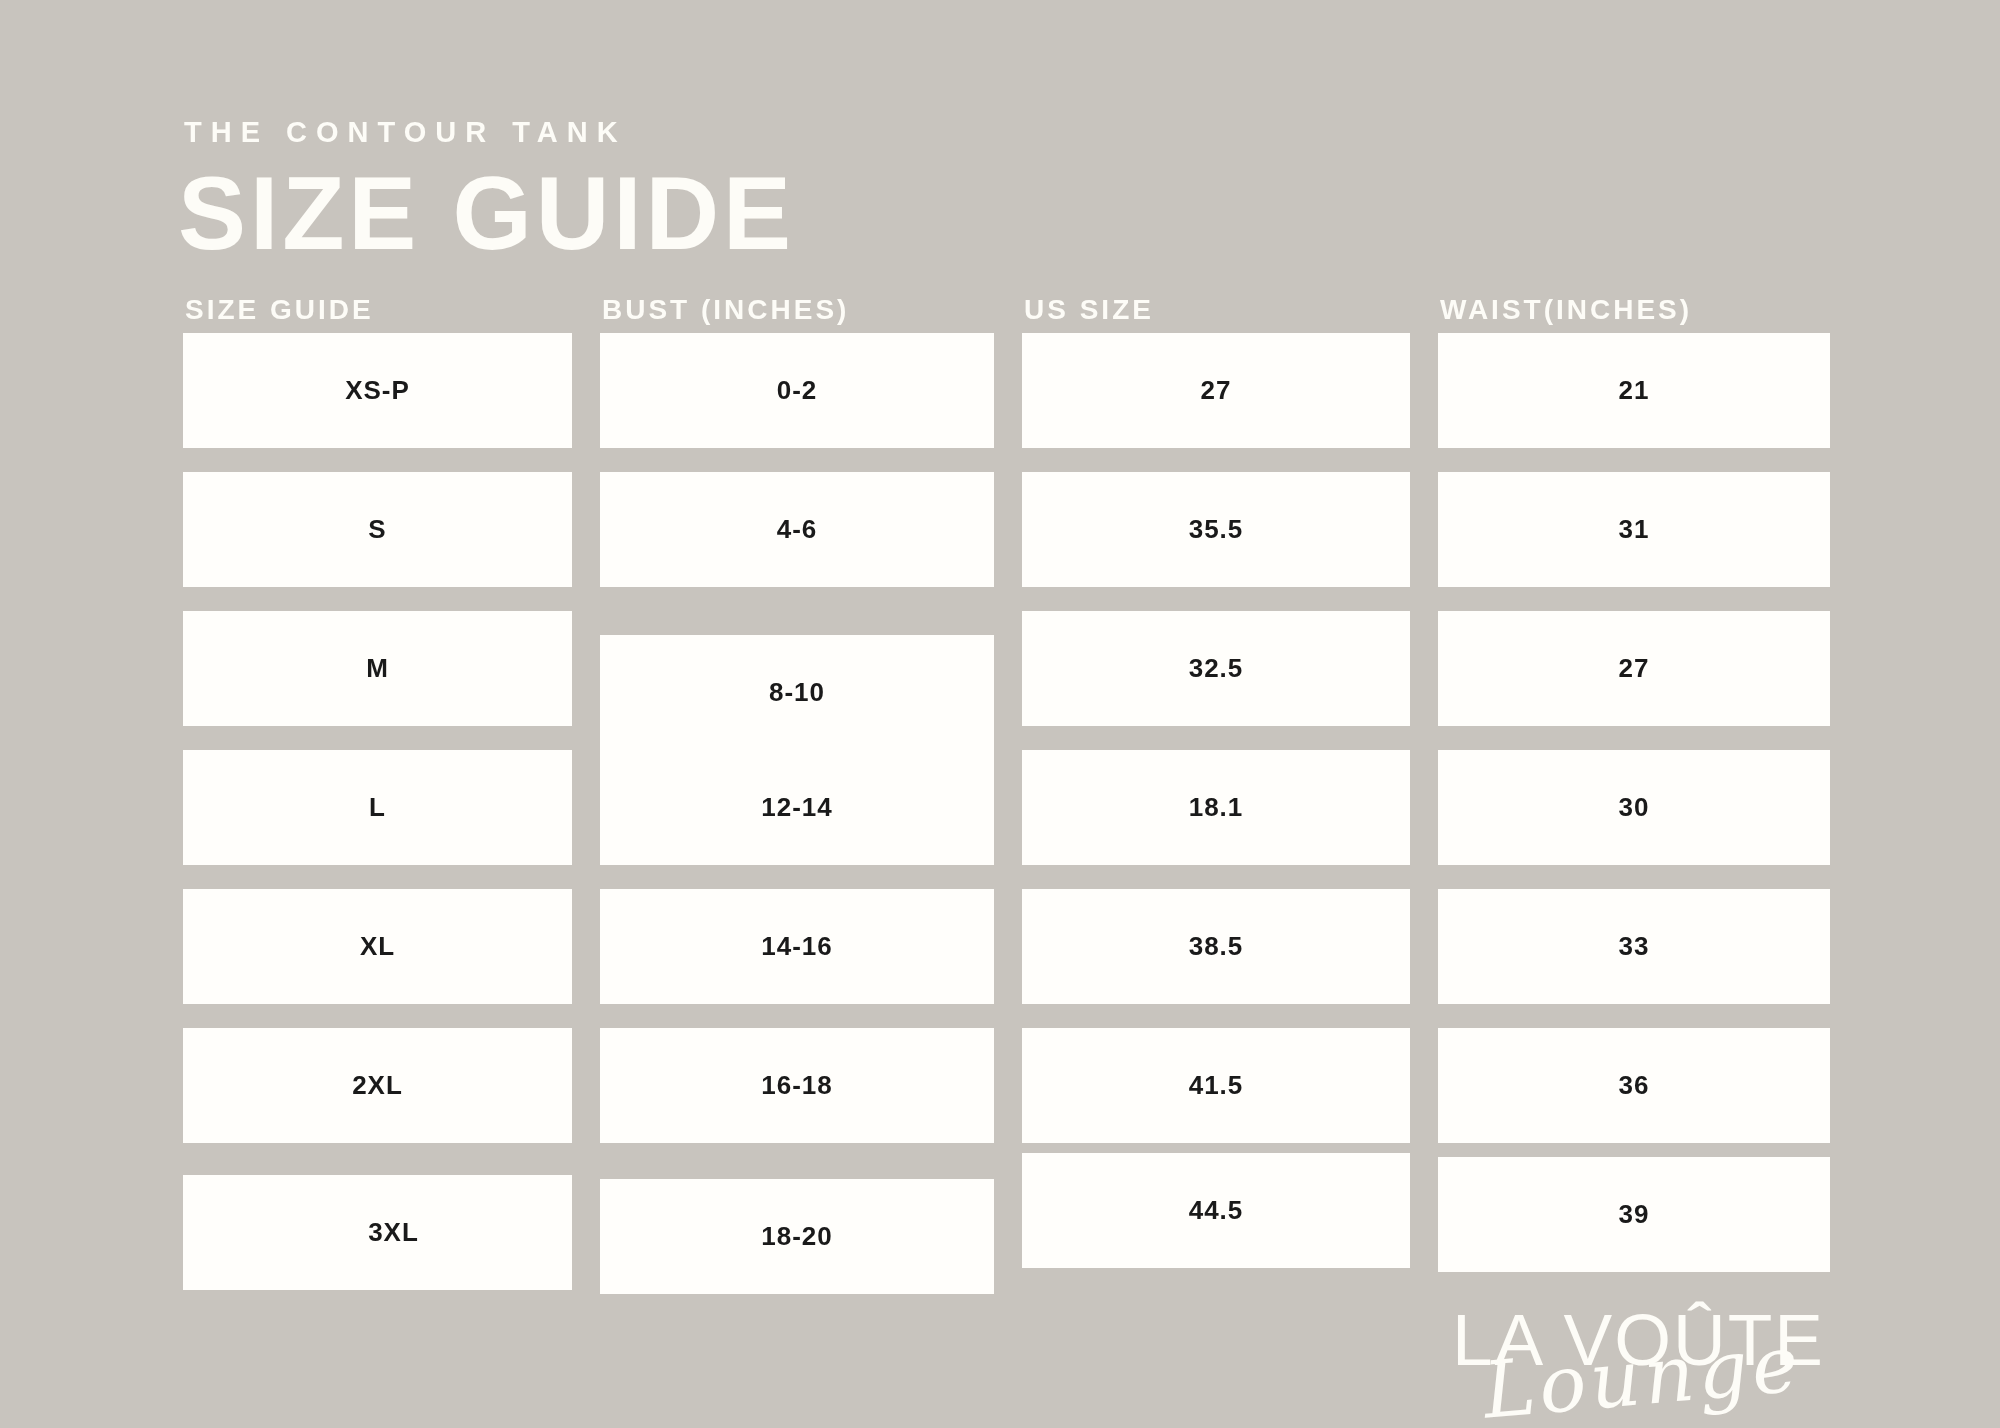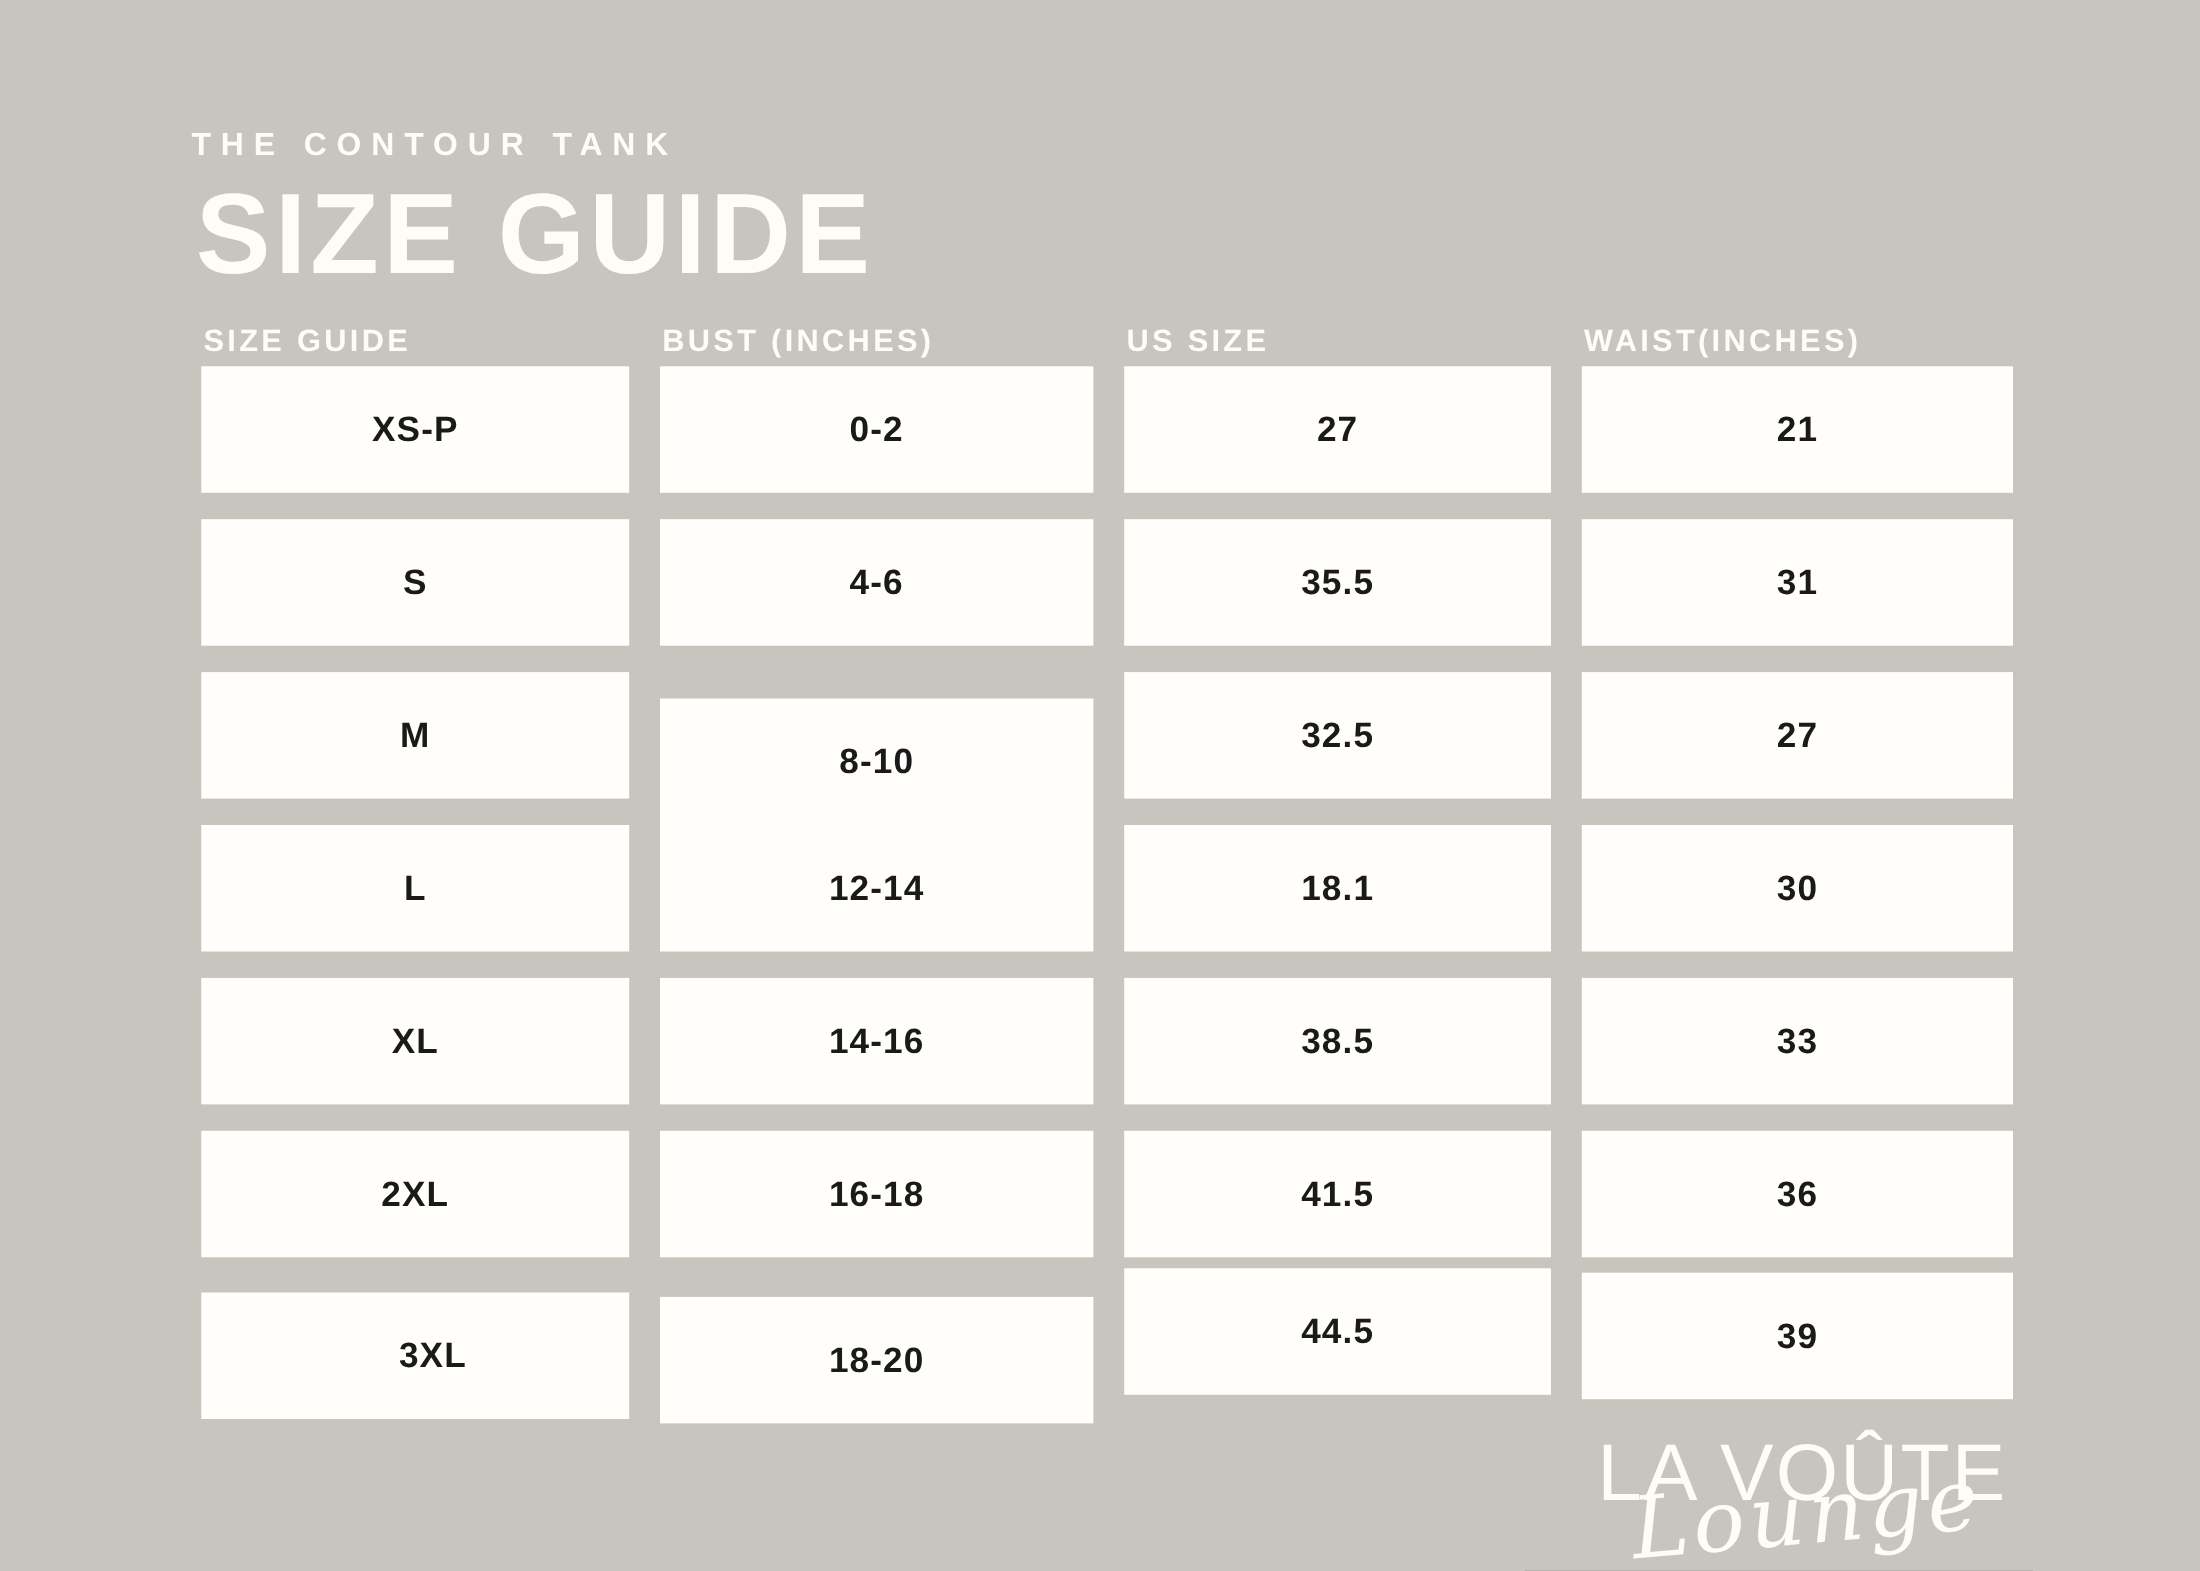--- a/index.html
+++ b/index.html
@@ -8,21 +8,21 @@
     width: 2000px;
     height: 1428px;
     background: #c8c4be;
     overflow: hidden;
     font-family: "Liberation Sans", sans-serif;
   }
 
   
   .product-name {
     position: absolute;
-    left: 174px;
+    left: 184px;
     top: 116px;
     font-size: 29px;
     font-weight: 700;
     letter-spacing: 9px;
     color: #fdfcf7;
     white-space: nowrap;
   }
   .page-title {
     position: absolute;
     left: 178px;
@@ -66,21 +66,21 @@
     display: grid;
     grid-template-columns: 389px 394px 388px 392px;
     grid-auto-rows: 115px;
     column-gap: 28px;
     row-gap: 24px;
   }
   .trow { display: contents; }
   .cell {
     background: #fffefb;
     color: #1a1a1a;
-    font-size: 32px;
+    font-size: 26px;
     font-weight: 700;
     letter-spacing: 1px;
     display: flex;
     align-items: center;
     justify-content: center;
     white-space: nowrap;
   }
   
   .nd6  { position: relative; top: 24px; }
   .nd8  { position: relative; top: 8px; padding-left: 32px; }

